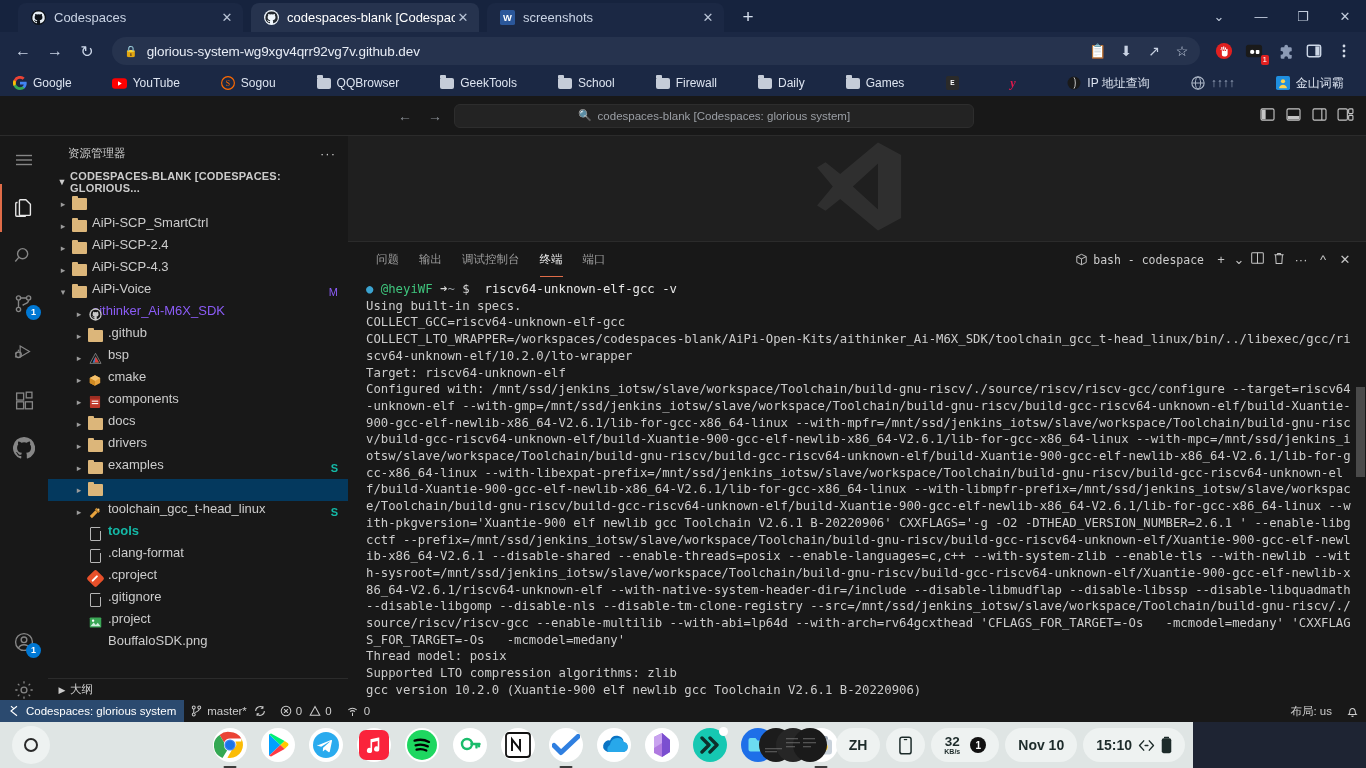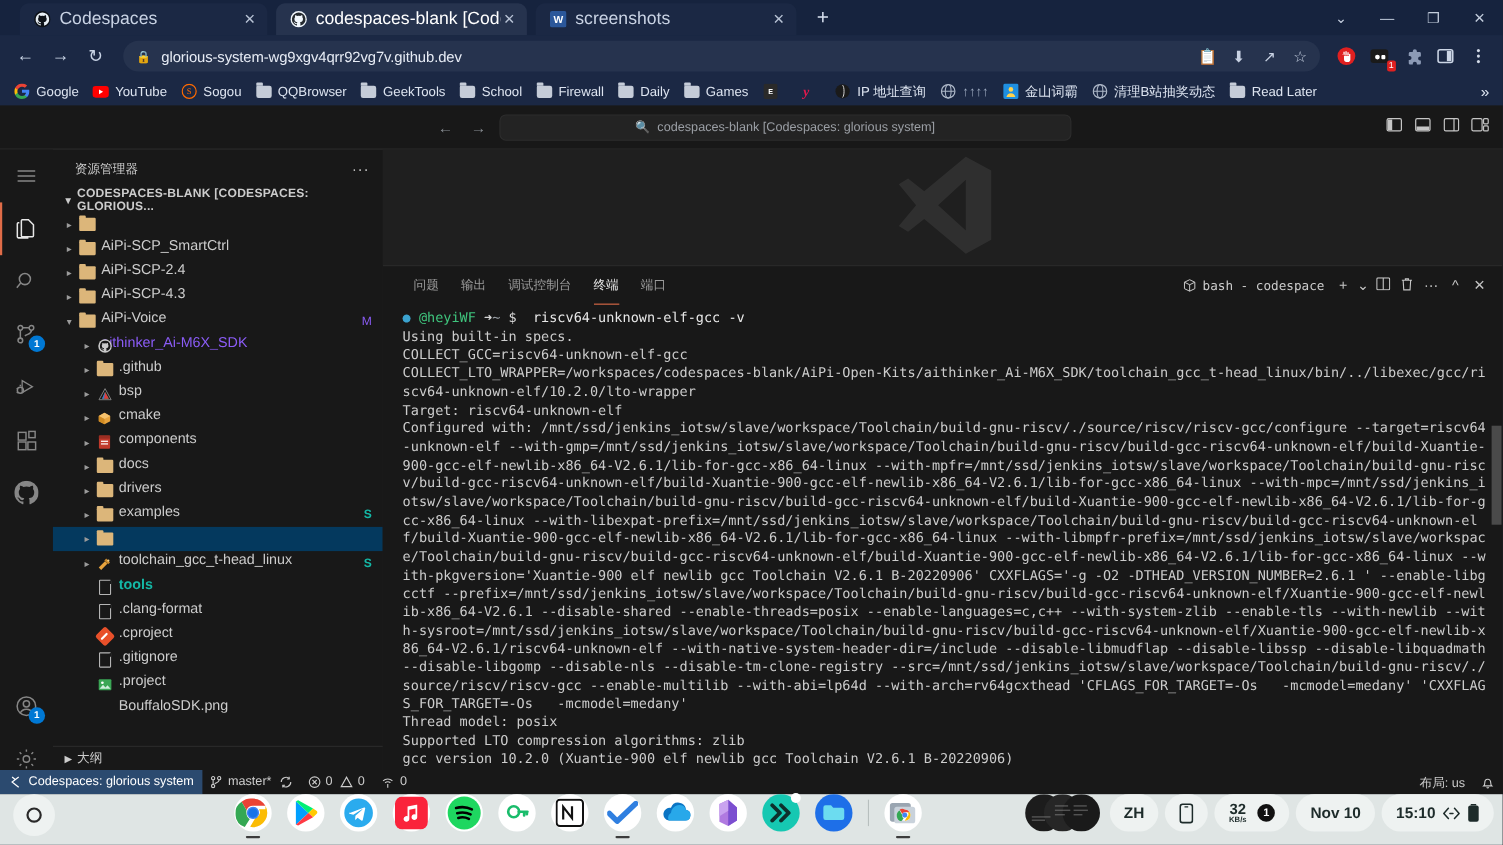--- a/index.html
+++ b/index.html
@@ -8,41 +8,41 @@
     font-family: "Liberation Sans", sans-serif;
     background:#1e2433;
     -webkit-font-smoothing: antialiased;
   }
   
   .browser { position:absolute; left:0; top:0; width:1366px; height:722px; background:#1b2844; }
   .tabstrip { position:relative; height:32px; background:#16233e; }
   .tab { position:absolute; top:3px; height:29px; border-radius:8px 8px 0 0;
          display:flex; align-items:center; padding:0 8px 0 12px; font-size:12px; color:#c9d3e4; }
   .tab .favicon { width:16px; height:16px; margin-right:8px; flex:0 0 16px; display:flex; align-items:center; justify-content:center;}
-  .tab .tlabel { flex:1; overflow:hidden; white-space:nowrap; text-overflow:clip; font-size:16px;}
+  .tab .tlabel { flex:1; overflow:hidden; white-space:nowrap; text-overflow:clip; font-size:13px;}
   .tab .tclose { width:16px; text-align:center; font-size:13px; color:#b9c4d6; flex:0 0 16px; }
   .tab.inactive { background:#1b2844; }
   .tab.active { background:#26334e; color:#fff; }
   .newtab { position:absolute; left:735px; top:6px; width:26px; height:24px; color:#d6dfee; font-size:19px; line-height:22px; text-align:center; }
   .wincontrols { position:absolute; right:0; top:0; height:32px; display:flex; align-items:center; }
   .wincontrols div { width:42px; height:32px; display:flex; align-items:center; justify-content:center; color:#c3cddd; font-size:13px; }
 
   .navbar { position:relative; height:38px; background:#1b2844; display:flex; align-items:center; padding:0 8px; }
   .navicon { width:30px; height:30px; border-radius:50%; display:flex; align-items:center; justify-content:center;
              color:#c9d4e6; font-size:16px; margin-right:2px;}
   .omnibox { flex:1; height:28px; background:#26334e; border-radius:14px; display:flex; align-items:center;
              padding:0 12px; margin:0 8px; position:relative;}
   .omnibox .lock { font-size:11px; color:#c0cadb; margin-right:9px; }
   .omnibox .url { font-size:13.5px; color:#e7ecf5; letter-spacing:-0.1px;}
   .omniactions { position:absolute; right:4px; display:flex; align-items:center; }
   .omniactions span { width:28px; text-align:center; color:#c8d2e3; font-size:14px; }
   .navright { display:flex; align-items:center; }
   .navright .ext { width:28px; height:28px; display:flex; align-items:center; justify-content:center; margin-left:2px; position:relative; }
 
-  .bookmarks { height:26px; background:#1b2844; display:flex; align-items:center; padding:0 6px; overflow:hidden; }
+  .bookmarks { height:26px; background:#1b2844; display:flex; align-items:center; padding:0 6px; overflow:hidden;gap:28px; }
   .bm { display:flex; align-items:center; height:22px; padding:0 6px; font-size:12px; color:#dde4f0; white-space:nowrap; }
   .bm .bmico { width:16px; height:16px; margin-right:5px; display:flex; align-items:center; justify-content:center; flex:0 0 16px;}
   .folderico { width:14px; height:11px; background:#c5ccd8; border-radius:1px 2px 2px 2px; position:relative; }
   .folderico:before { content:''; position:absolute; left:0; top:-3px; width:6px; height:3px; background:#c5ccd8; border-radius:1px 1px 0 0;}
   .bmoverflow { margin-left:auto; color:#dde4f0; font-size:14px; padding-right:6px; }
 
   
   .vscode { position:absolute; left:0; top:96px; width:1366px; height:626px; background:#1f1f1f; }
   .vstitle { height:40px; background:#181818; display:flex; align-items:center; position:relative; border-bottom:1px solid #2b2b2b;}
   .vsnav { display:flex; align-items:center; margin-left:390px; }
@@ -109,21 +109,21 @@
   .cmd { color:#e8e8e8; }
   .scrollthumb { position:absolute; right:1px; width:9px; background:#4a4a4a; border-radius:0;}
 
   .statusbar { position:absolute; left:0; bottom:0; width:1366px; height:22px; background:#181818; display:flex;
                align-items:center; font-size:11.5px; color:#cccccc; }
   .sbremote { background:#2b4a6f; height:22px; display:flex; align-items:center; padding:0 8px; color:#fff; }
   .sbitem { display:flex; align-items:center; padding:0 7px; height:22px; color:#cccccc; }
   .sbright { margin-left:auto; display:flex; align-items:center; }
 
   
-  .taskbar { position:absolute; left:0; bottom:0; width:1366px; height:46px; background:#dfe5e4; display:flex; align-items:flex-start; }
+  .taskbar { position:absolute; left:0; bottom:0; width:1193px; height:46px; background:#dfe5e4; display:flex; align-items:center; }
   .tbhome { width:38px; height:38px; border-radius:50%; background:#eef2f1; margin-left:12px; display:flex; align-items:center; justify-content:center;}
   .tbcircle { width:14px; height:14px; border-radius:50%; border:2px solid #2a2a2a;}
   .tbapps { position:absolute; left:213px; display:flex; align-items:center; gap:14px; }
   .tbapp { width:34px; height:34px; border-radius:50%; display:flex; align-items:center; justify-content:center; position:relative; background:#fff;}
   .tbdot { position:absolute; bottom:-6px; left:50%; transform:translateX(-50%); width:13px; height:2.5px; background:#3c3c3c; border-radius:2px;}
   .tbsep { width:1px; height:24px; background:#b7bfbe; }
   .tbright { position:absolute; right:8px; display:flex; align-items:center; gap:6px;}
   .pill { height:34px; border-radius:17px; background:#eef2f1; display:flex; align-items:center; padding:0 13px;
           font-size:14px; color:#1d2b2a; font-weight:600;}
 </style>

